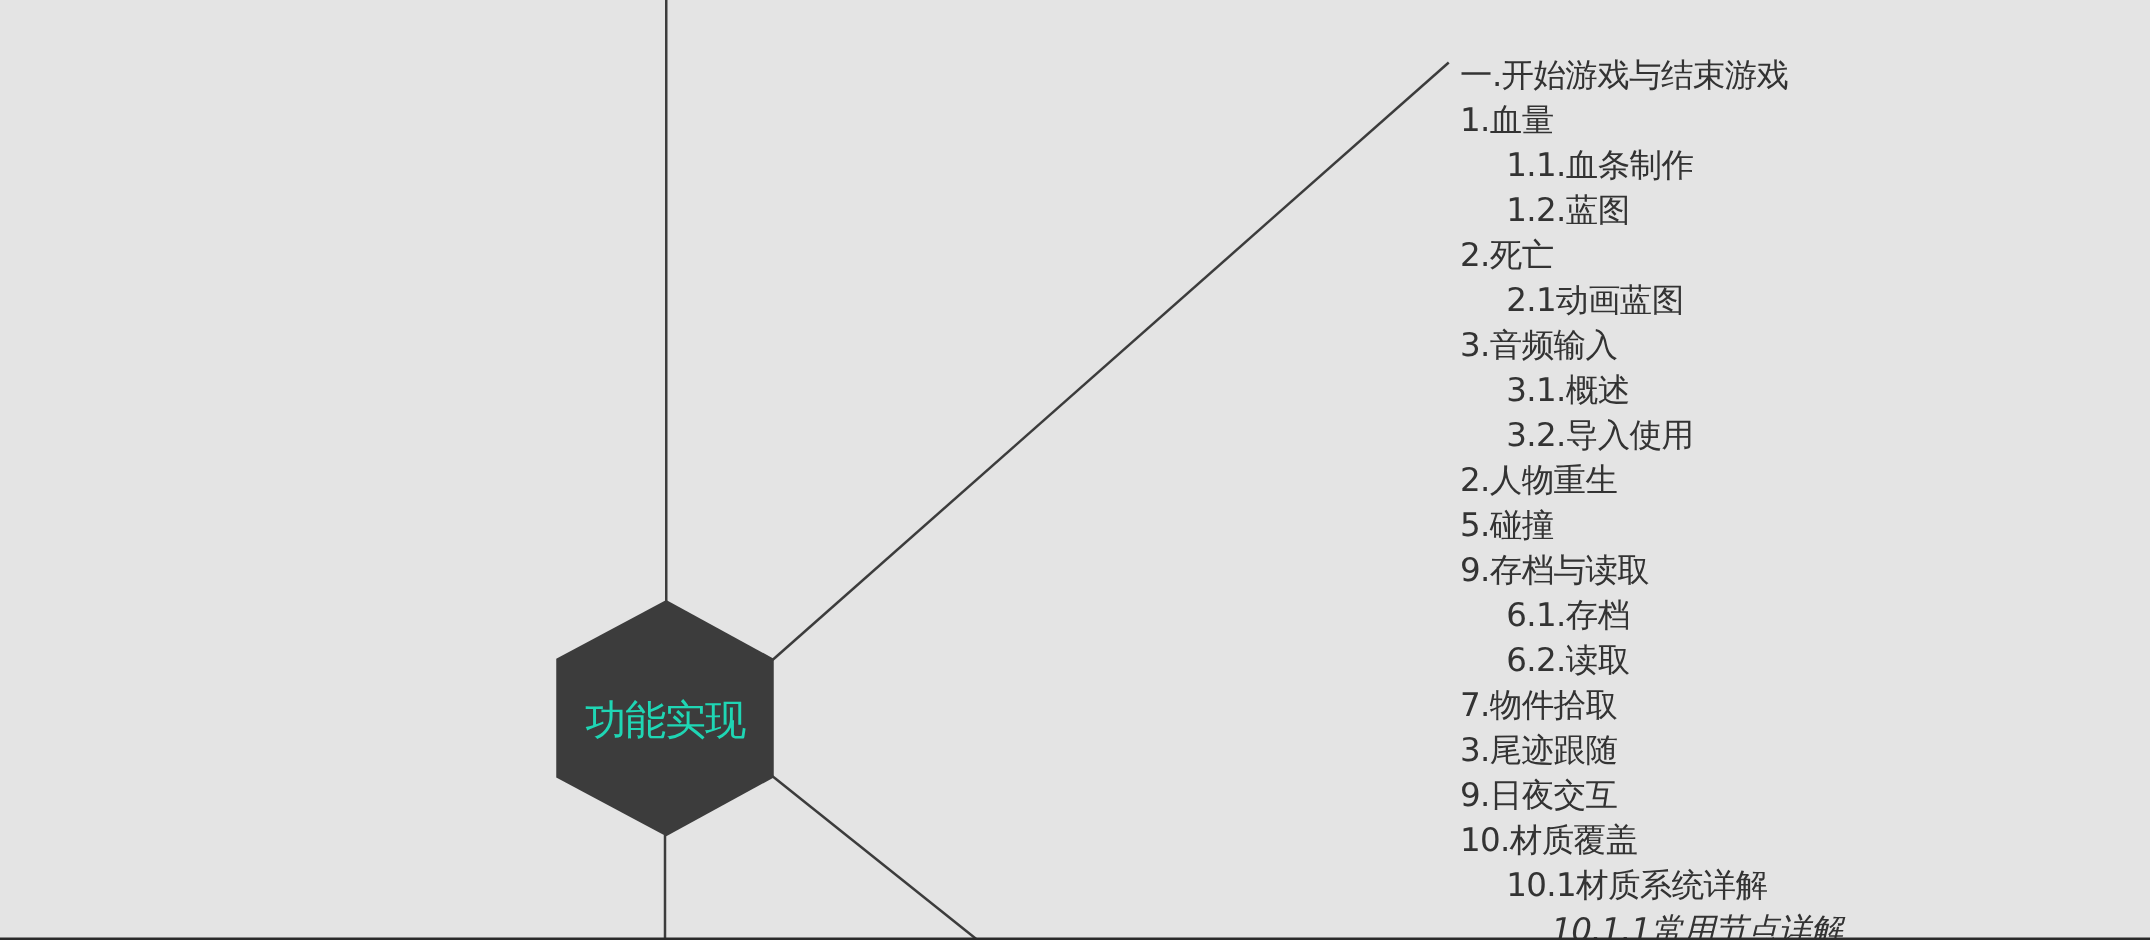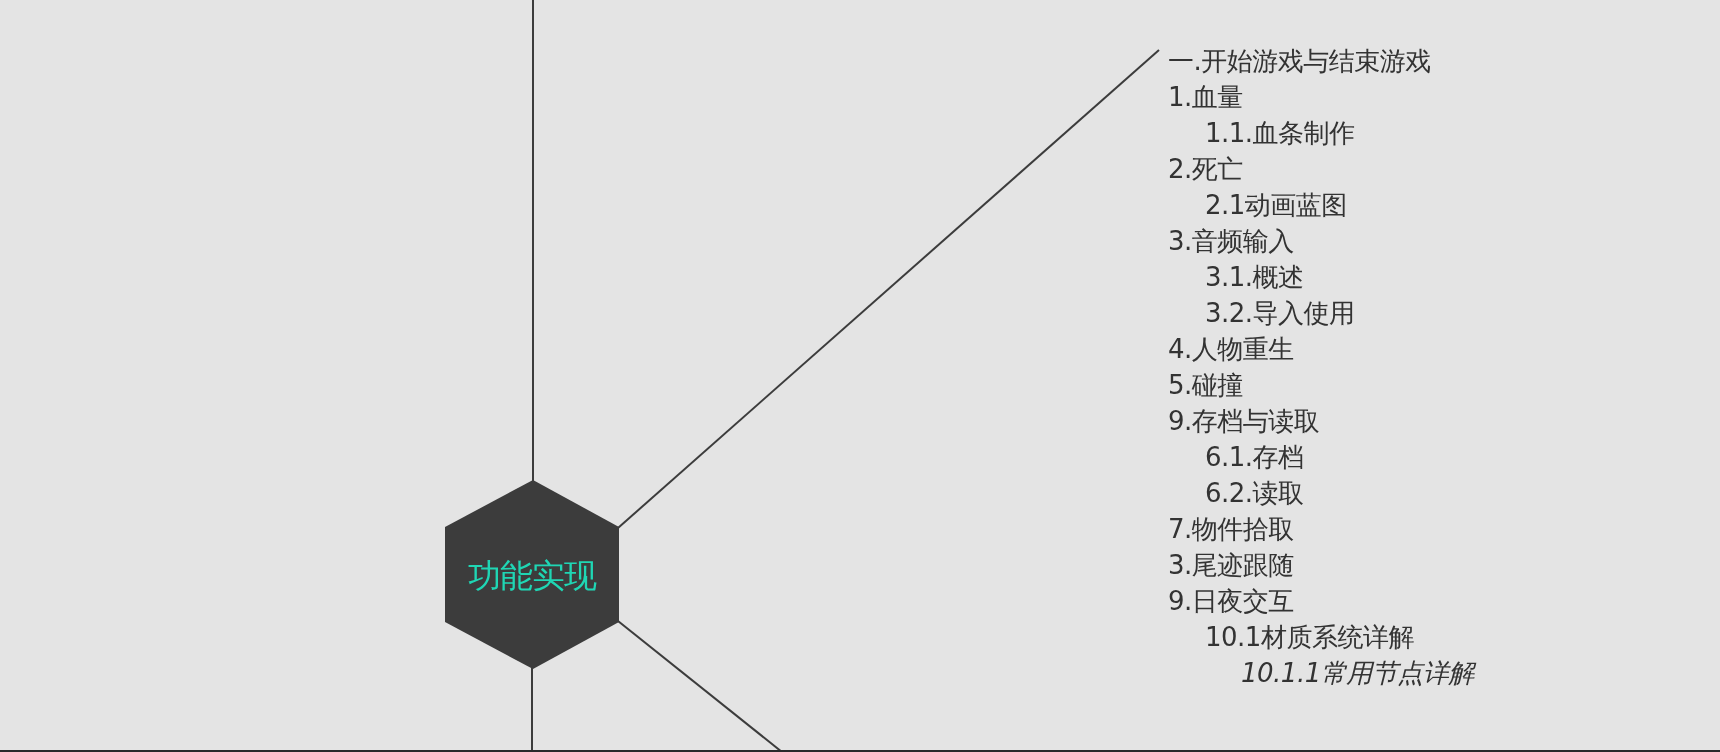--- a/index.html
+++ b/index.html
@@ -75,30 +75,32 @@
 
   <polygon points="533,480 619,527 619,622 533,669 445,622 445,527" fill="#3c3c3c"></polygon>
 </svg>
 
 <div class="hex-label" style="color:#1fd6b4;">功能实现</div>
 
 <ul class="outline">
   <li class="lvl-1">一.开始游戏与结束游戏</li>
   <li class="lvl-1">1.血量</li>
   <li class="lvl-2">1.1.血条制作</li>
+  <li class="lvl-2">1.2.蓝图</li>
   <li class="lvl-1">2.死亡</li>
   <li class="lvl-2">2.1动画蓝图</li>
   <li class="lvl-1">3.音频输入</li>
   <li class="lvl-2">3.1.概述</li>
   <li class="lvl-2">3.2.导入使用</li>
-  <li class="lvl-1">4.人物重生</li>
+  <li class="lvl-1">2.人物重生</li>
   <li class="lvl-1">5.碰撞</li>
   <li class="lvl-1">9.存档与读取</li>
   <li class="lvl-2">6.1.存档</li>
   <li class="lvl-2">6.2.读取</li>
   <li class="lvl-1">7.物件拾取</li>
   <li class="lvl-1">3.尾迹跟随</li>
   <li class="lvl-1">9.日夜交互</li>
+  <li class="lvl-1">10.材质覆盖</li>
   <li class="lvl-2">10.1材质系统详解</li>
   <li class="lvl-3">10.1.1常用节点详解</li>
 </ul>
 
 <div class="bottom-bar"></div>
 
 </body></html>

